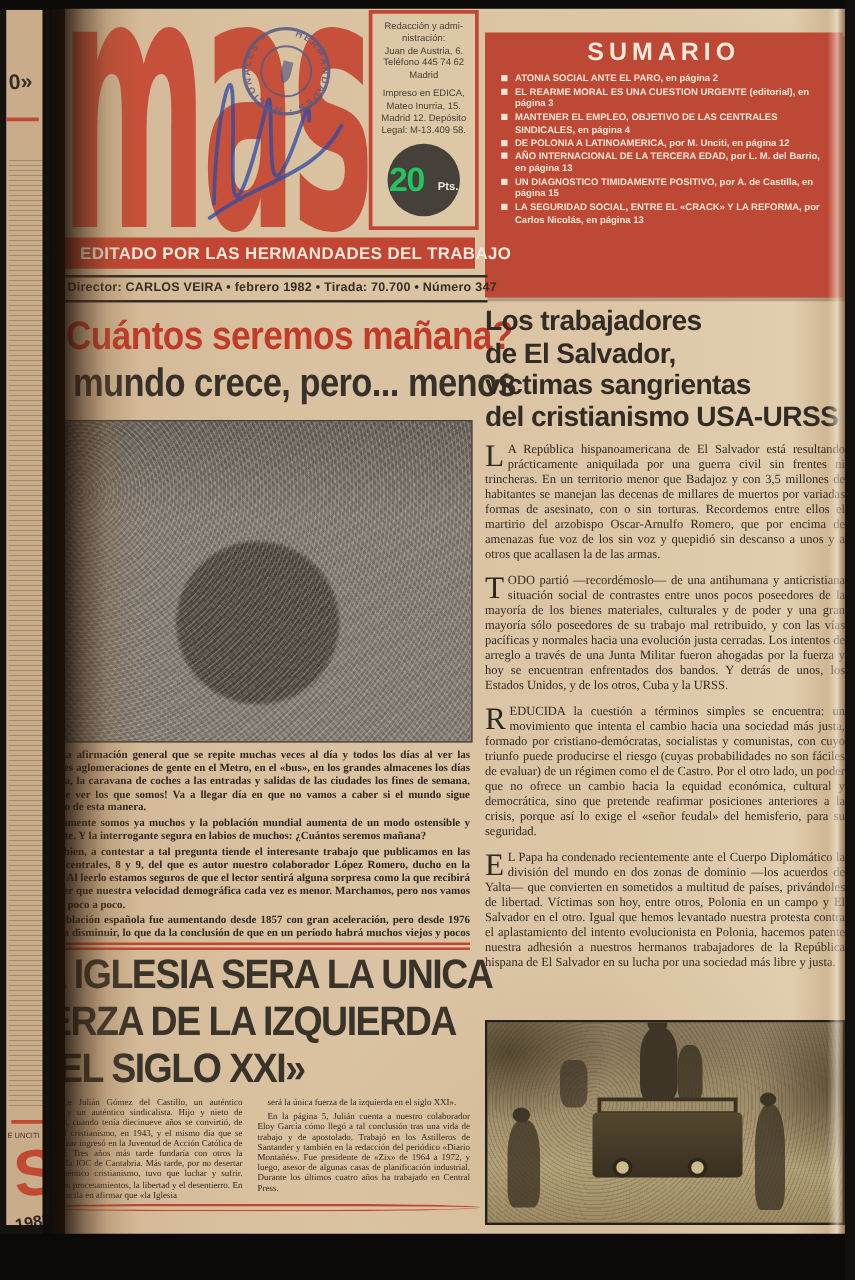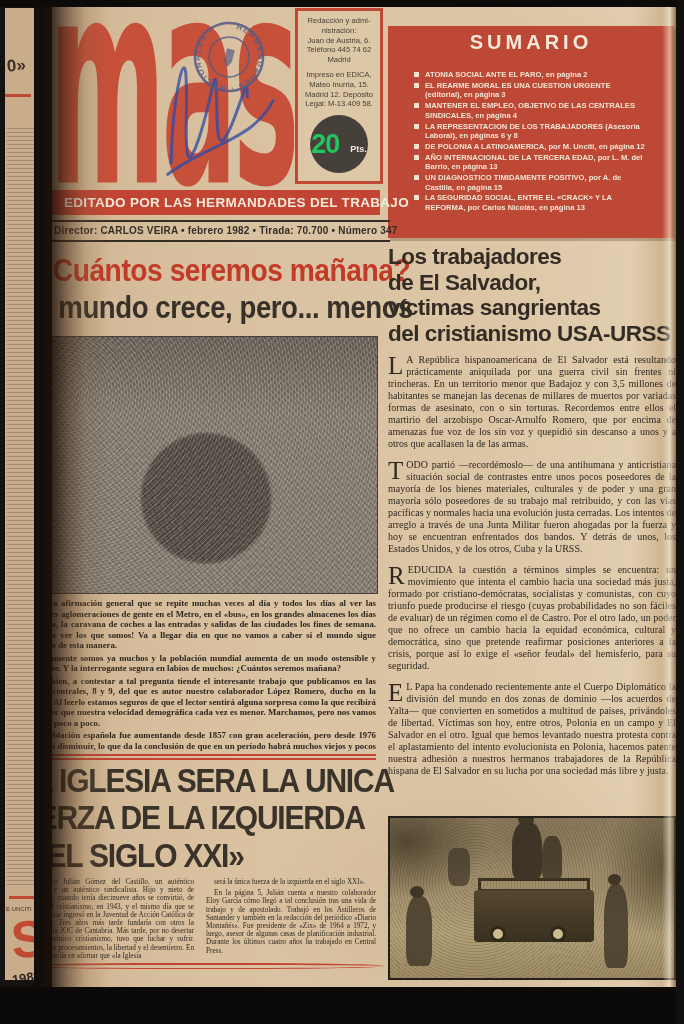--- a/index.html
+++ b/index.html
@@ -40,21 +40,21 @@
   .info-line{font-size:7.6px;font-weight:normal;line-height:9.8px;color:#473f33;}
   .info-gap{height:5px;}
   .price-badge{margin:6px auto 0 auto;width:58px;height:58px;border-radius:50%;background:#45403a;
     display:flex;align-items:center;justify-content:center;gap:1px;}
   .price-num{color:#22c55e;font-weight:bold;font-size:27px;letter-spacing:-1px;}
   .price-unit{color:#efe8da;font-weight:bold;font-size:9px;margin-top:10px;margin-left:10px;}
   
   .sumario{position:absolute;left:336px;top:20px;width:286px;height:212px;background:#bd4835;
     padding:5px 9px 6px 9px;box-sizing:border-box;box-shadow:2px 3px 0 rgba(60,30,15,.25);}
   .sumario-title{text-align:center;color:#f6e9d8;font-weight:bold;font-size:20px;letter-spacing:4px;margin:0 0 4px 0;}
-  .sumario ul{list-style:none;margin:16px;padding:0;}
+  .sumario ul{list-style:none;margin:3px;padding:0;}
   .sumario li{position:relative;padding-left:12px;color:#f3e4d2;font-weight:bold;font-size:7.6px;line-height:9.7px;margin-bottom:1px;}
   .sumario li::before{content:"";position:absolute;left:1px;top:2px;width:5px;height:5px;background:#f3e4d2;}
   
   .banner{position:absolute;left:0;top:184px;width:328px;height:25px;background:#c24533;display:flex;align-items:center;}
   .banner span{color:#f4e9da;font-weight:bold;font-size:13.5px;letter-spacing:.3px;padding-left:12px;white-space:nowrap;}
   .director{position:absolute;left:0;top:214px;width:336px;border-top:2px solid #342d25;border-bottom:2px solid #342d25;
     padding:3px 0 4px 2px;font-weight:bold;font-size:10px;color:#342d25;letter-spacing:.2px;white-space:nowrap;}
   
   .hl-red{position:absolute;left:-16px;top:246px;font-weight:bold;font-size:30px;color:#c23a28;white-space:nowrap;
     transform-origin:0 0;transform:scale(.94,1.06);letter-spacing:-.5px;}
@@ -168,21 +168,20 @@
         <span class="price-unit">Pts.</span>
       </div>
     </div>
 
     <div class="sumario">
       <h2 class="sumario-title">SUMARIO</h2>
       <ul>
         <li>ATONIA SOCIAL ANTE EL PARO, en página 2</li>
         <li>EL REARME MORAL ES UNA CUESTION URGENTE (editorial), en página 3</li>
         <li>MANTENER EL EMPLEO, OBJETIVO DE LAS CENTRALES SINDICALES, en página 4</li>
-        <li>LA REPRESENTACION DE LOS TRABAJADORES (Asesoría Laboral), en páginas 6 y 8</li>
         <li>DE POLONIA A LATINOAMERICA, por M. Unciti, en página 12</li>
         <li>AÑO INTERNACIONAL DE LA TERCERA EDAD, por L. M. del Barrio, en página 13</li>
         <li>UN DIAGNOSTICO TIMIDAMENTE POSITIVO, por A. de Castilla, en página 15</li>
         <li>LA SEGURIDAD SOCIAL, ENTRE EL «CRACK» Y LA REFORMA, por Carlos Nicolás, en página 13</li>
       </ul>
     </div>
 
     <div class="banner">
       <span>EDITADO POR LAS HERMANDADES DEL TRABAJO</span>
     </div>

